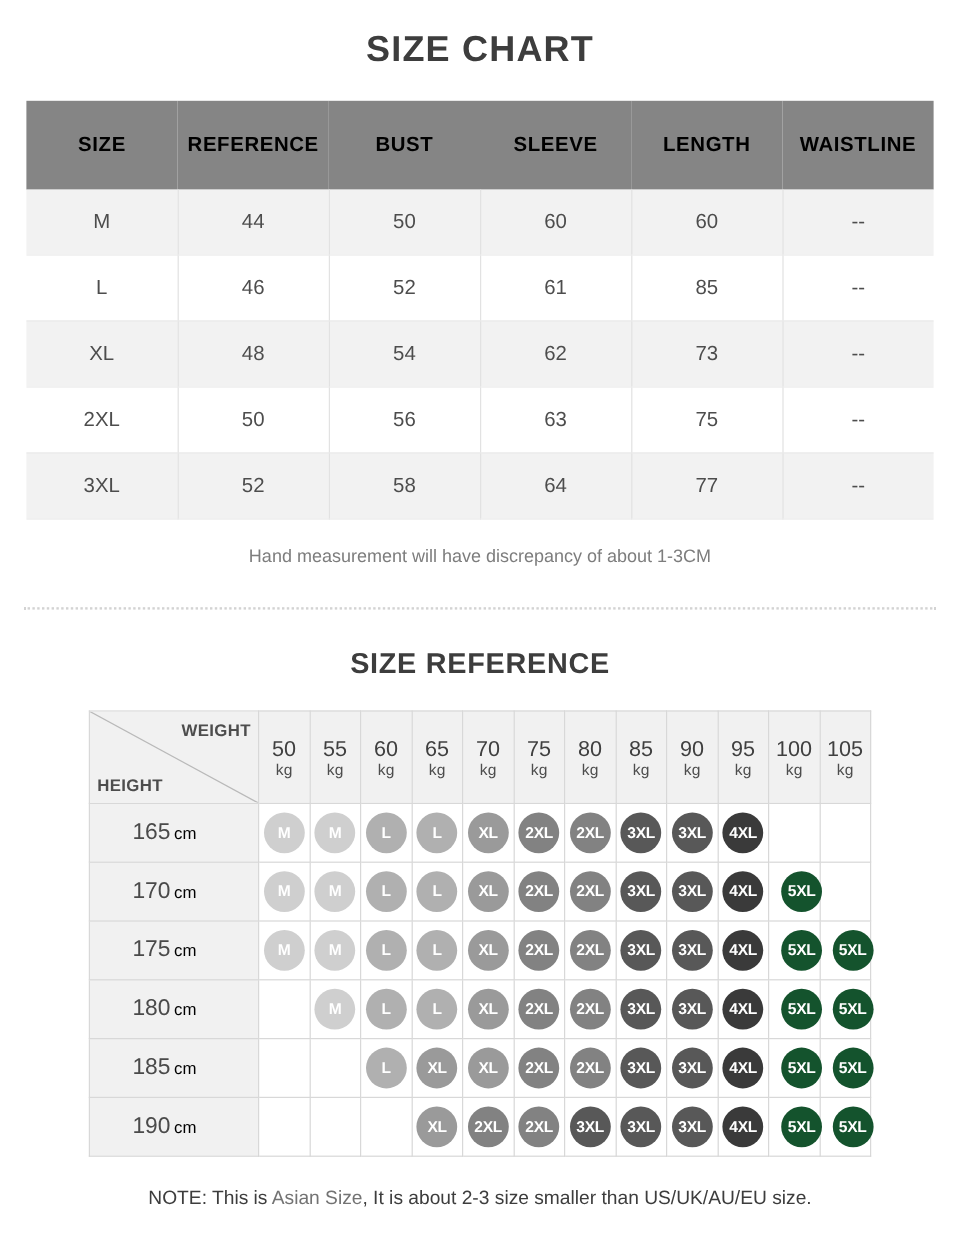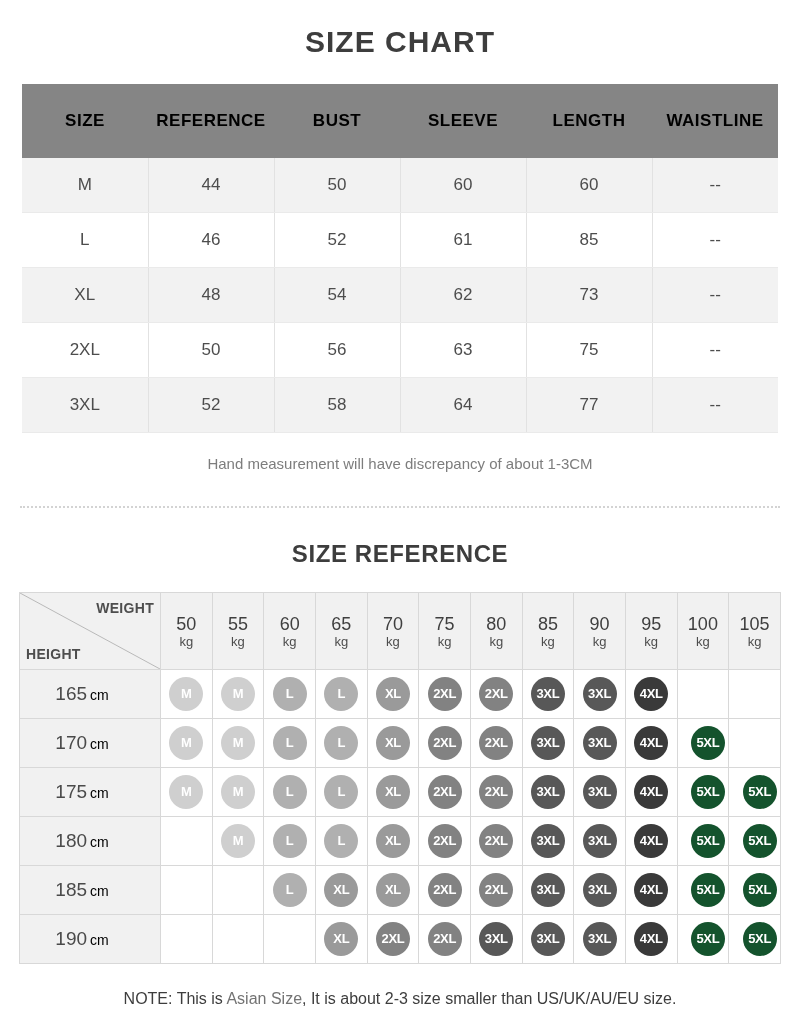--- a/index.html
+++ b/index.html
@@ -83,21 +83,21 @@
   .ref-title {
     text-align: center;
     font-size: 24px;
     font-weight: bold;
     letter-spacing: 0.6px;
     color: #3d3d3d;
     margin: 32px 0 0 0;
   }
 
   .ref-wrap {
-    width: 762px;
+    width: 652px;
     margin: 24px auto 0 auto;
   }
   table.size-ref {
     width: 100%;
     border-collapse: collapse;
     table-layout: fixed;
     border: 1px solid #d8d8d8;
   }
   table.size-ref td, table.size-ref th {
     border: 1px solid #d8d8d8;

